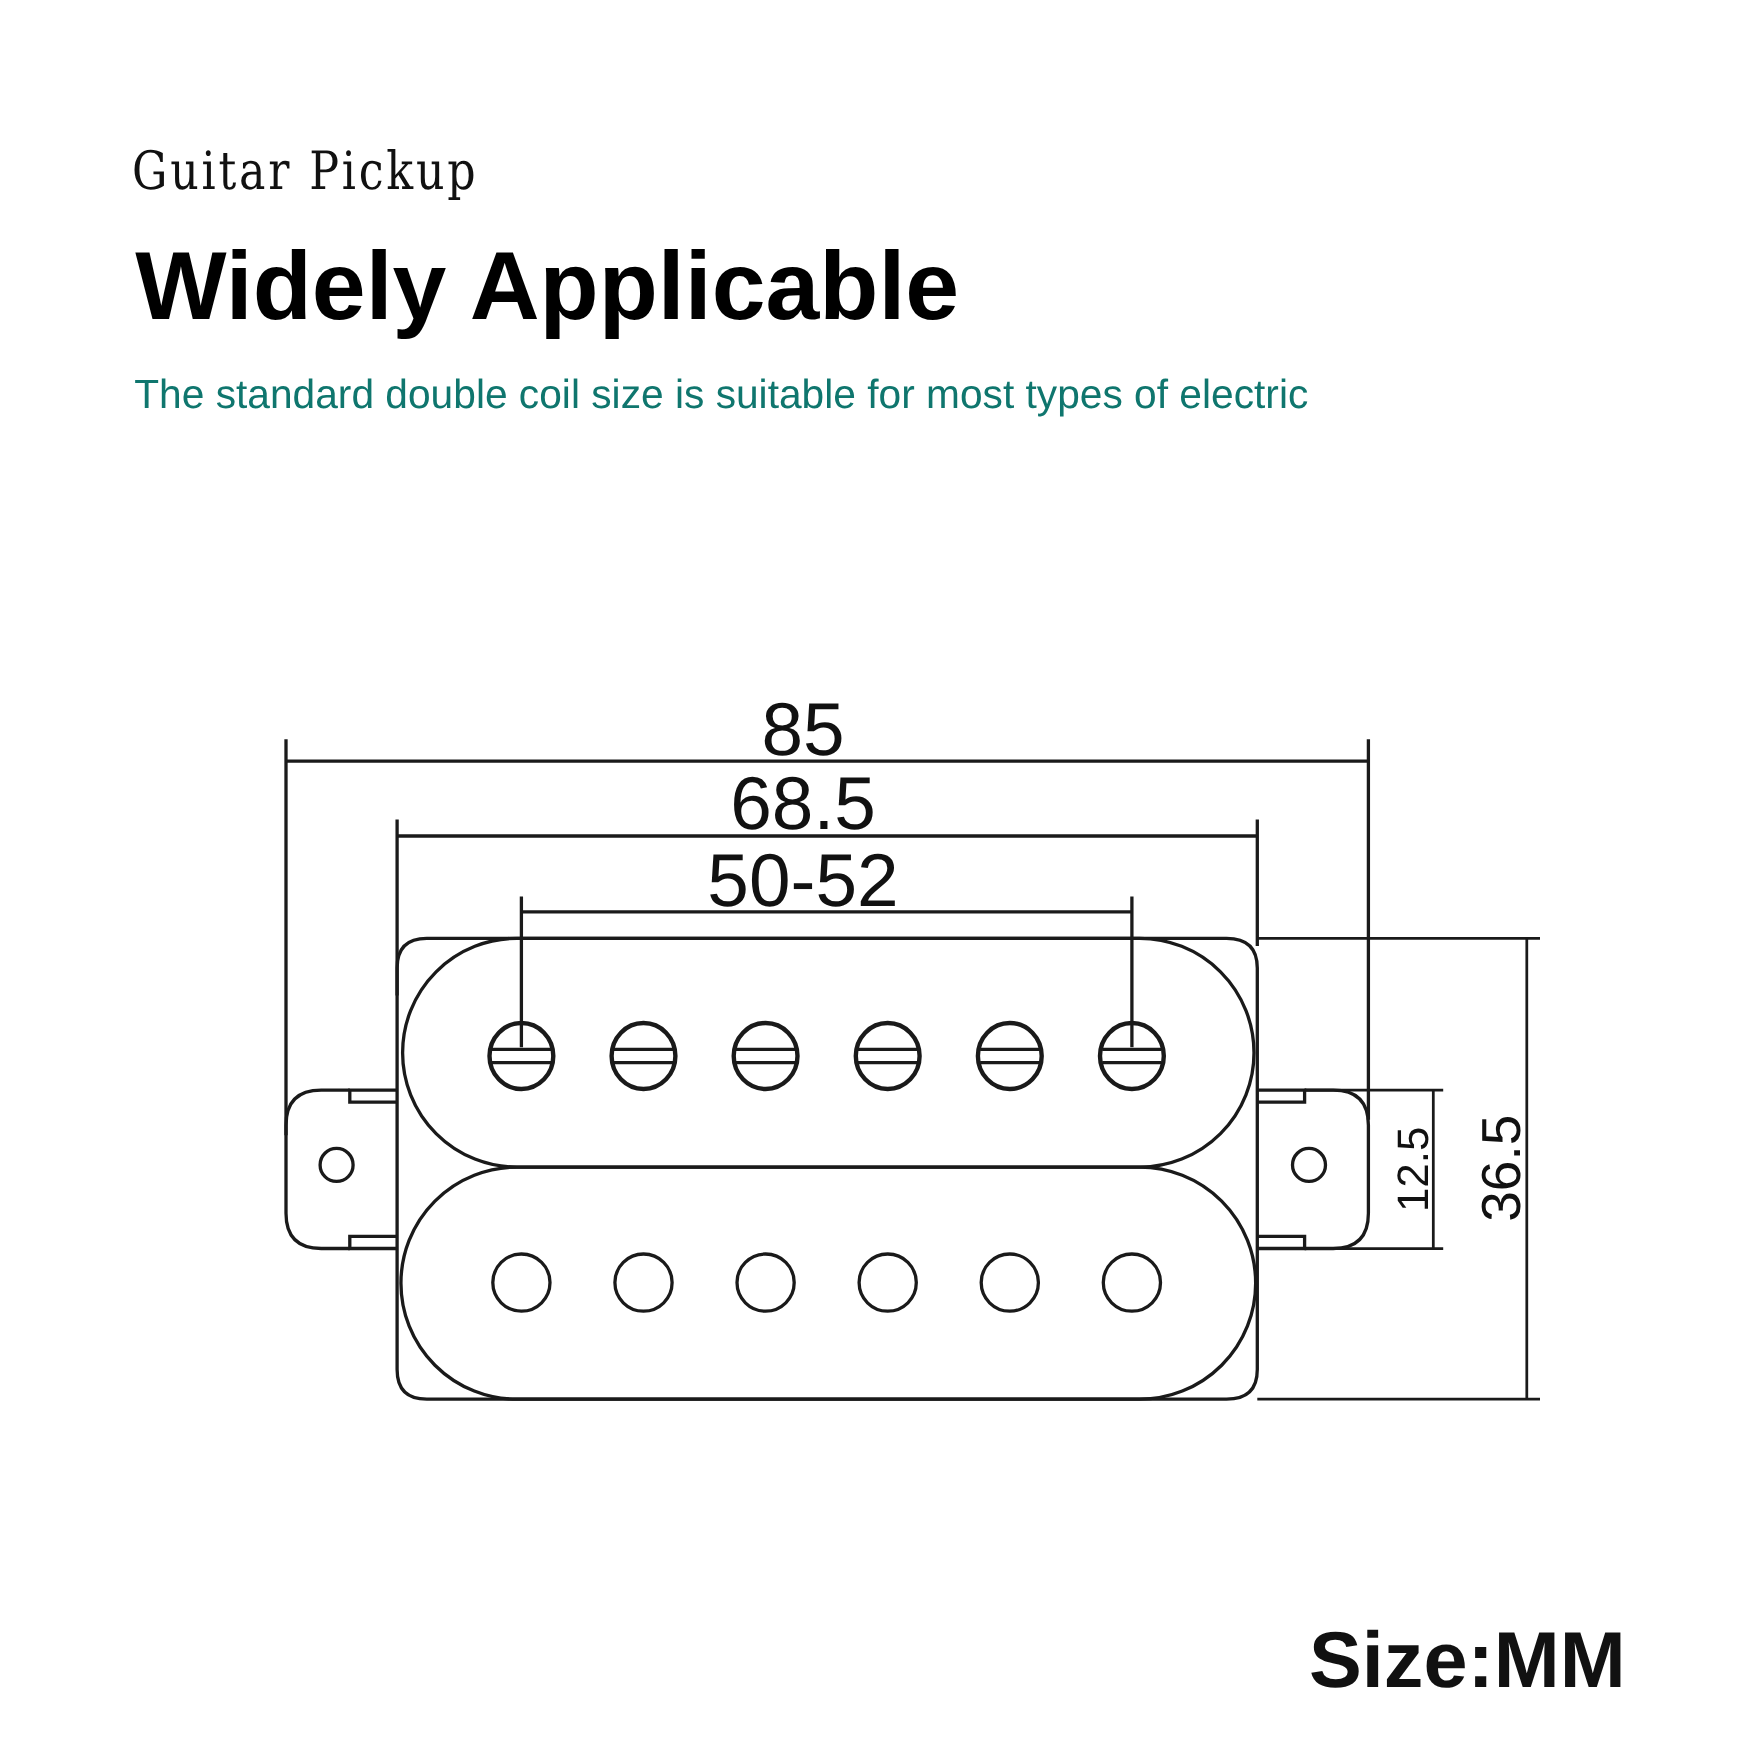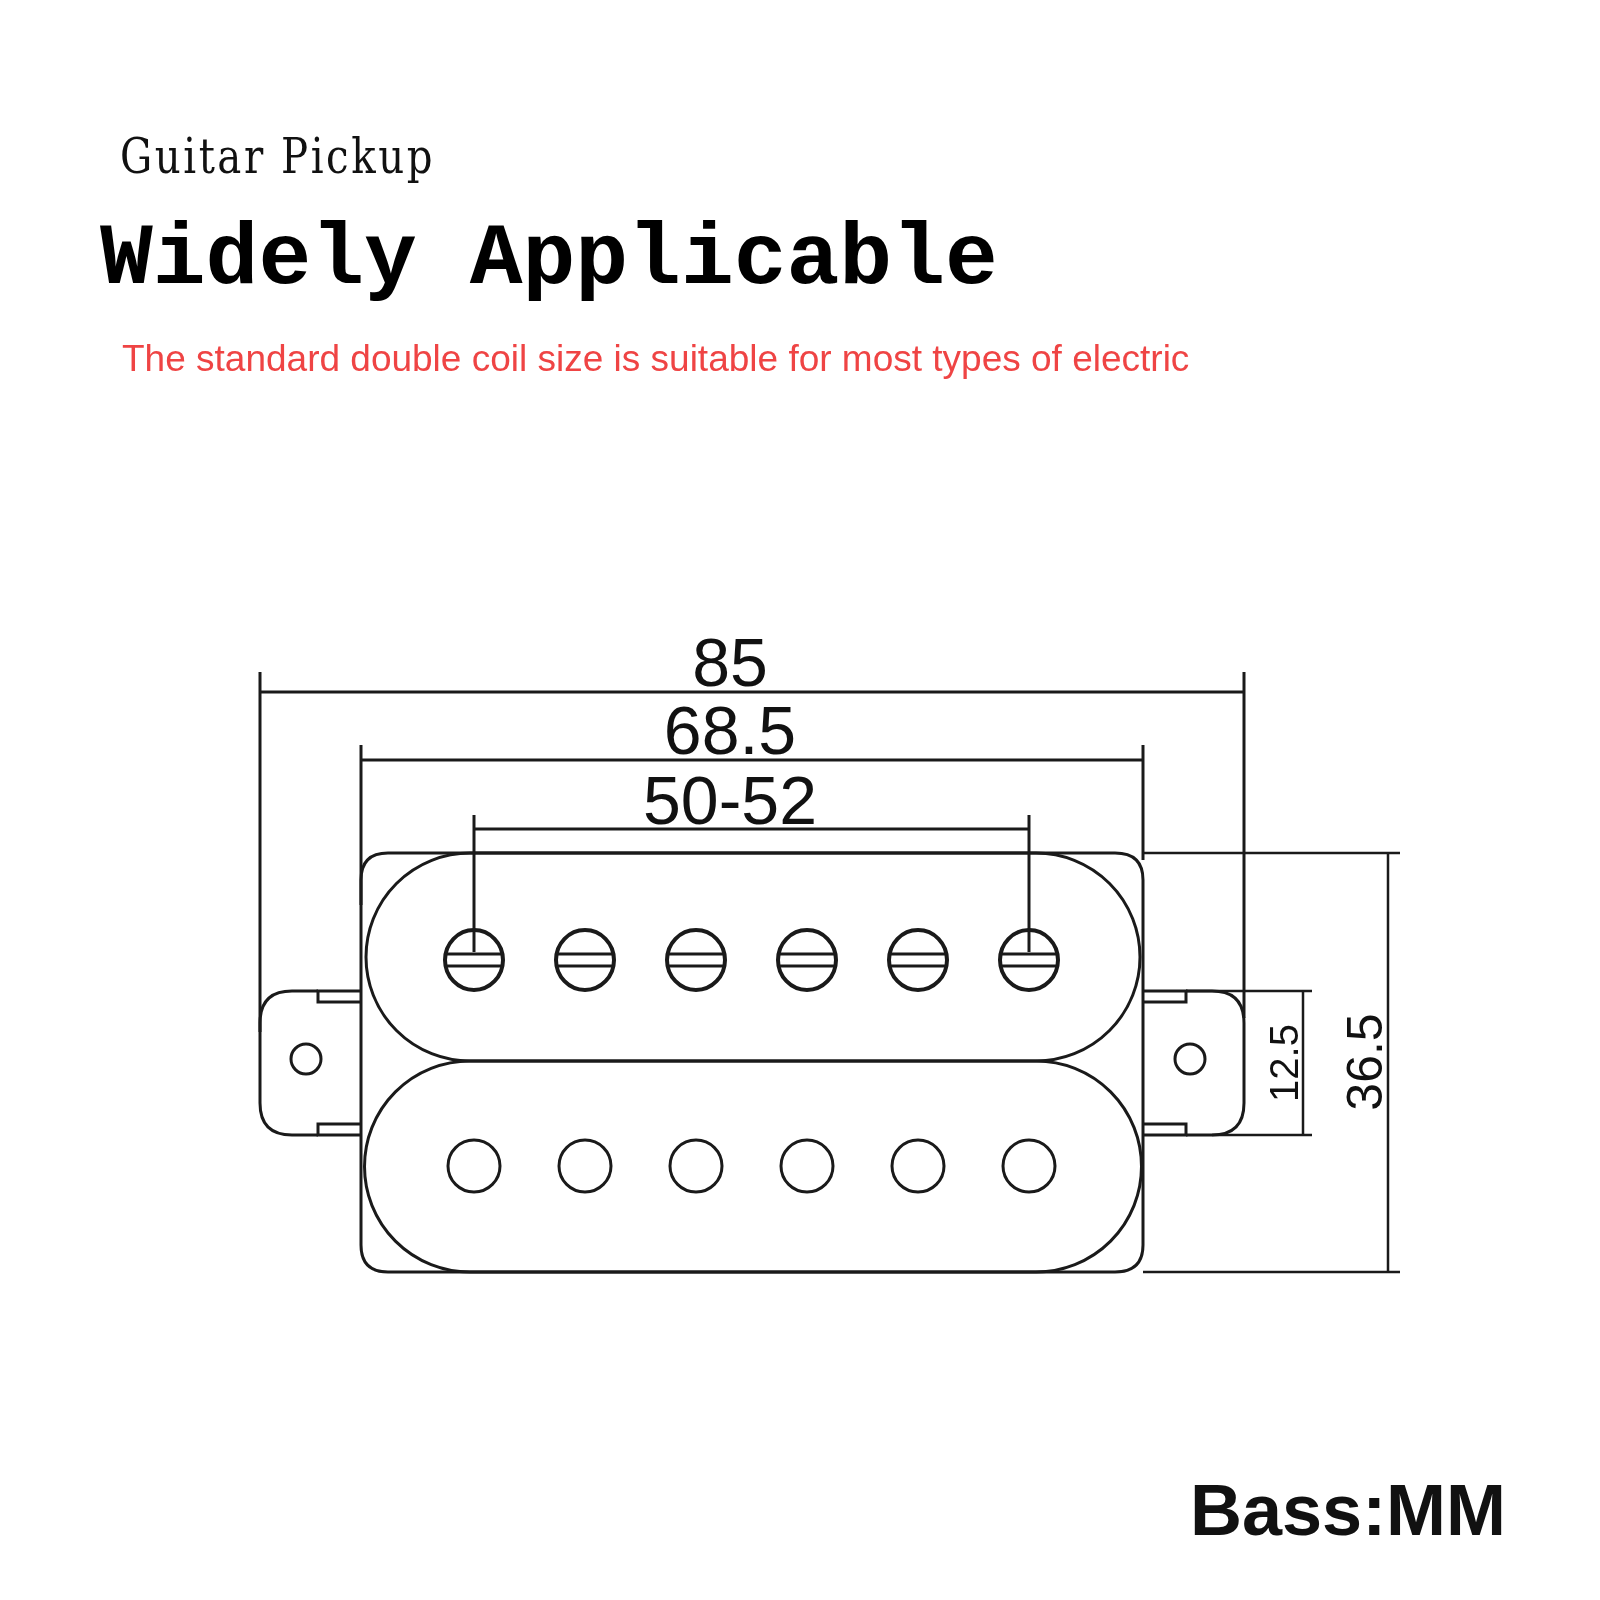--- a/index.html
+++ b/index.html
@@ -23,39 +23,39 @@
       font-weight: normal;
       letter-spacing: 3px;
       line-height: 60px;
       color: #111111;
       white-space: nowrap;
       transform: scaleX(0.84);
       transform-origin: left top;
     }
     .title {
       position: absolute;
-      left: 100px;
+      left: 123px;
       top: 210px;
-      font-family: Liberation Mono, monospace;
+      font-family: Liberation Sans, sans-serif;
       font-size: 88px;
       font-weight: bold;
       line-height: 100px;
       margin: 0;
       color: #000000;
       white-space: nowrap;
     }
     .description {
       position: absolute;
       left: 122px;
       top: 330px;
       width: 1300px;
       font-family: "Liberation Sans", sans-serif;
       font-size: 37px;
       line-height: 58px;
-      color: #ef4444;
+      color: #0f766e;
       margin: 0;
     }
     .description span { display: block; white-space: nowrap; }
     .diagram {
       position: absolute;
       left: 0;
       top: 0;
       width: 1600px;
       height: 1600px;
       pointer-events: none;
@@ -184,13 +184,13 @@
     </g>
   </g>
 
   <text class="dim-lg" x="730" y="686" text-anchor="middle">85</text>
   <text class="dim-lg" x="730" y="754" text-anchor="middle">68.5</text>
   <text class="dim-lg" x="730" y="824" text-anchor="middle">50-52</text>
   <text class="dim-sm" x="0" y="0" text-anchor="middle" transform="translate(1298 1063) rotate(-90)">12.5</text>
   <text class="dim-md" x="0" y="0" text-anchor="middle" transform="translate(1382 1062) rotate(-90)">36.5</text>
 </svg>
 
-<div class="size-label">Bass:MM</div>
+<div class="size-label">Size:MM</div>
 
 </body></html>

